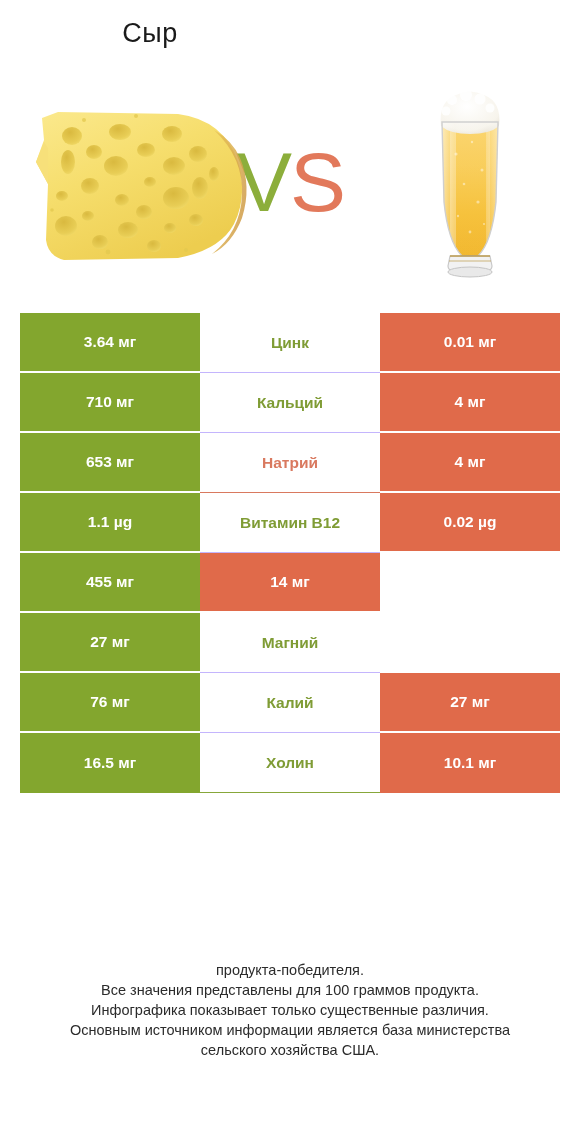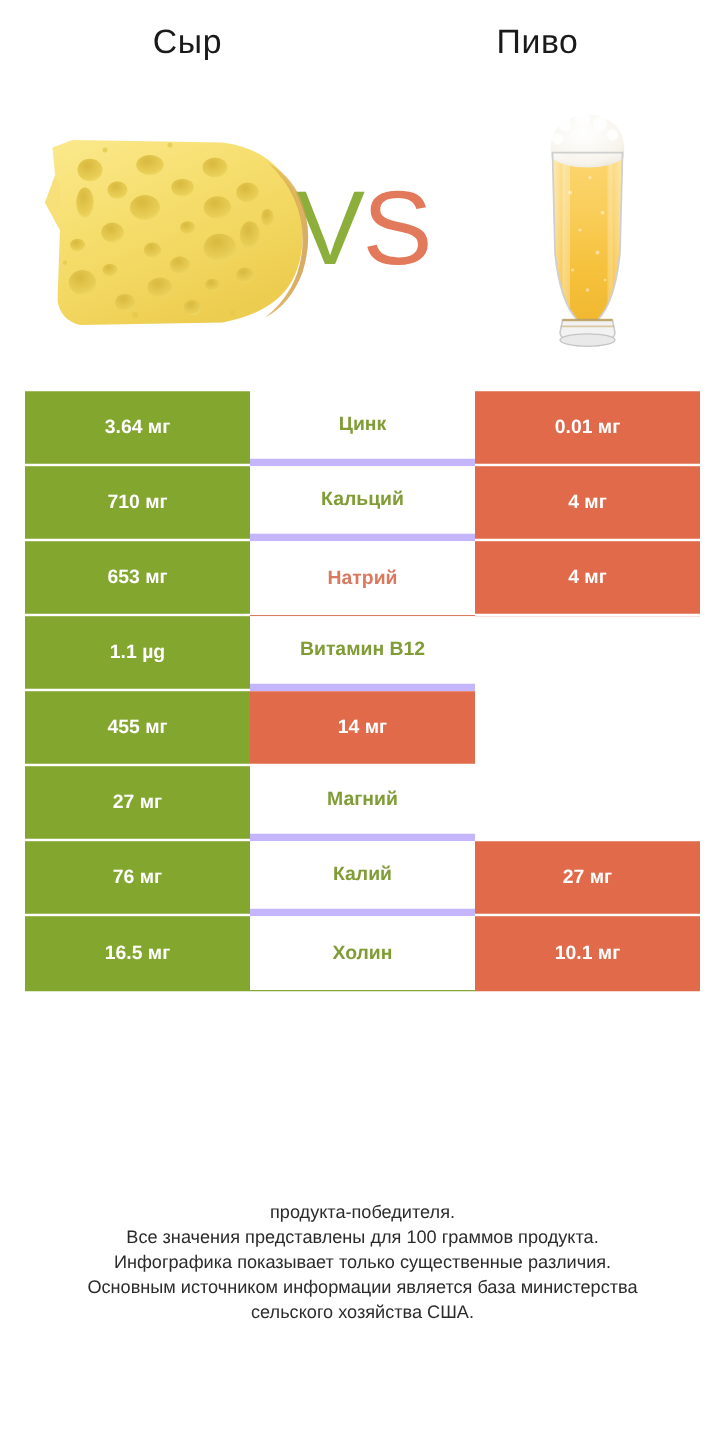--- a/index.html
+++ b/index.html
@@ -107,21 +107,21 @@
   .cell-right {
     width: 180px;
     background: #e06a4a;
     color: #ffffff;
     border-bottom: 2px solid #ffffff;
   }
   .row:last-child .cell-left,
   .row:last-child .cell-right { border-bottom: none; }
 
   
-  .cell-mid { border-bottom: 6px solid #c4b5fd; }
+  .cell-mid { border-bottom: 1px solid #c4b5fd; }
   .row.win-right .cell-mid { border-bottom: 1px solid #d9795f; }
   .row:last-child .cell-mid { border-bottom: 1px solid #87a73a; }
 
   .label-green  { color: #7f9c35; }
   .label-orange { color: #d9795f; }
 
   
   .footer {
     position: absolute;
     top: 960px;
@@ -135,21 +135,20 @@
   }
   .footer p { margin: 0; padding: 0; }
 </style>
 </head>
 <body>
 
 <div class="header">
 
   <div class="title title-left">Сыр</div>
 
-  <div class="title title-right">Пиво</div>
 
   <div class="cheese-wrap">
     <svg viewBox="0 0 236 172" width="236" height="172" xmlns="http://www.w3.org/2000/svg">
       <defs>
         <linearGradient id="cheeseG" x1="0" y1="0" x2="0.6" y2="1">
           <stop offset="0%" stop-color="#fbe98d"></stop>
           <stop offset="45%" stop-color="#f6de6d"></stop>
           <stop offset="100%" stop-color="#edcd4f"></stop>
         </linearGradient>
         <linearGradient id="rindG" x1="0" y1="0" x2="1" y2="0.6">
@@ -296,20 +295,21 @@
         <span class="label-orange">Натрий</span>
       </div>
     <div class="cell cell-right">4 мг</div>
   </div>
 
   <div class="row">
     <div class="cell cell-left">1.1 µg</div>
     <div class="cell cell-mid">
         <span class="label-green">Витамин B12</span>
       </div>
+    <div class="cell cell-right">0.02 µg</div>
   </div>
 
 
   <div class="row">
     <div class="cell cell-left">455 мг</div>
     <div class="cell cell-right">14 мг</div>
   </div>
 
   <div class="row">
     <div class="cell cell-left">27 мг</div>

